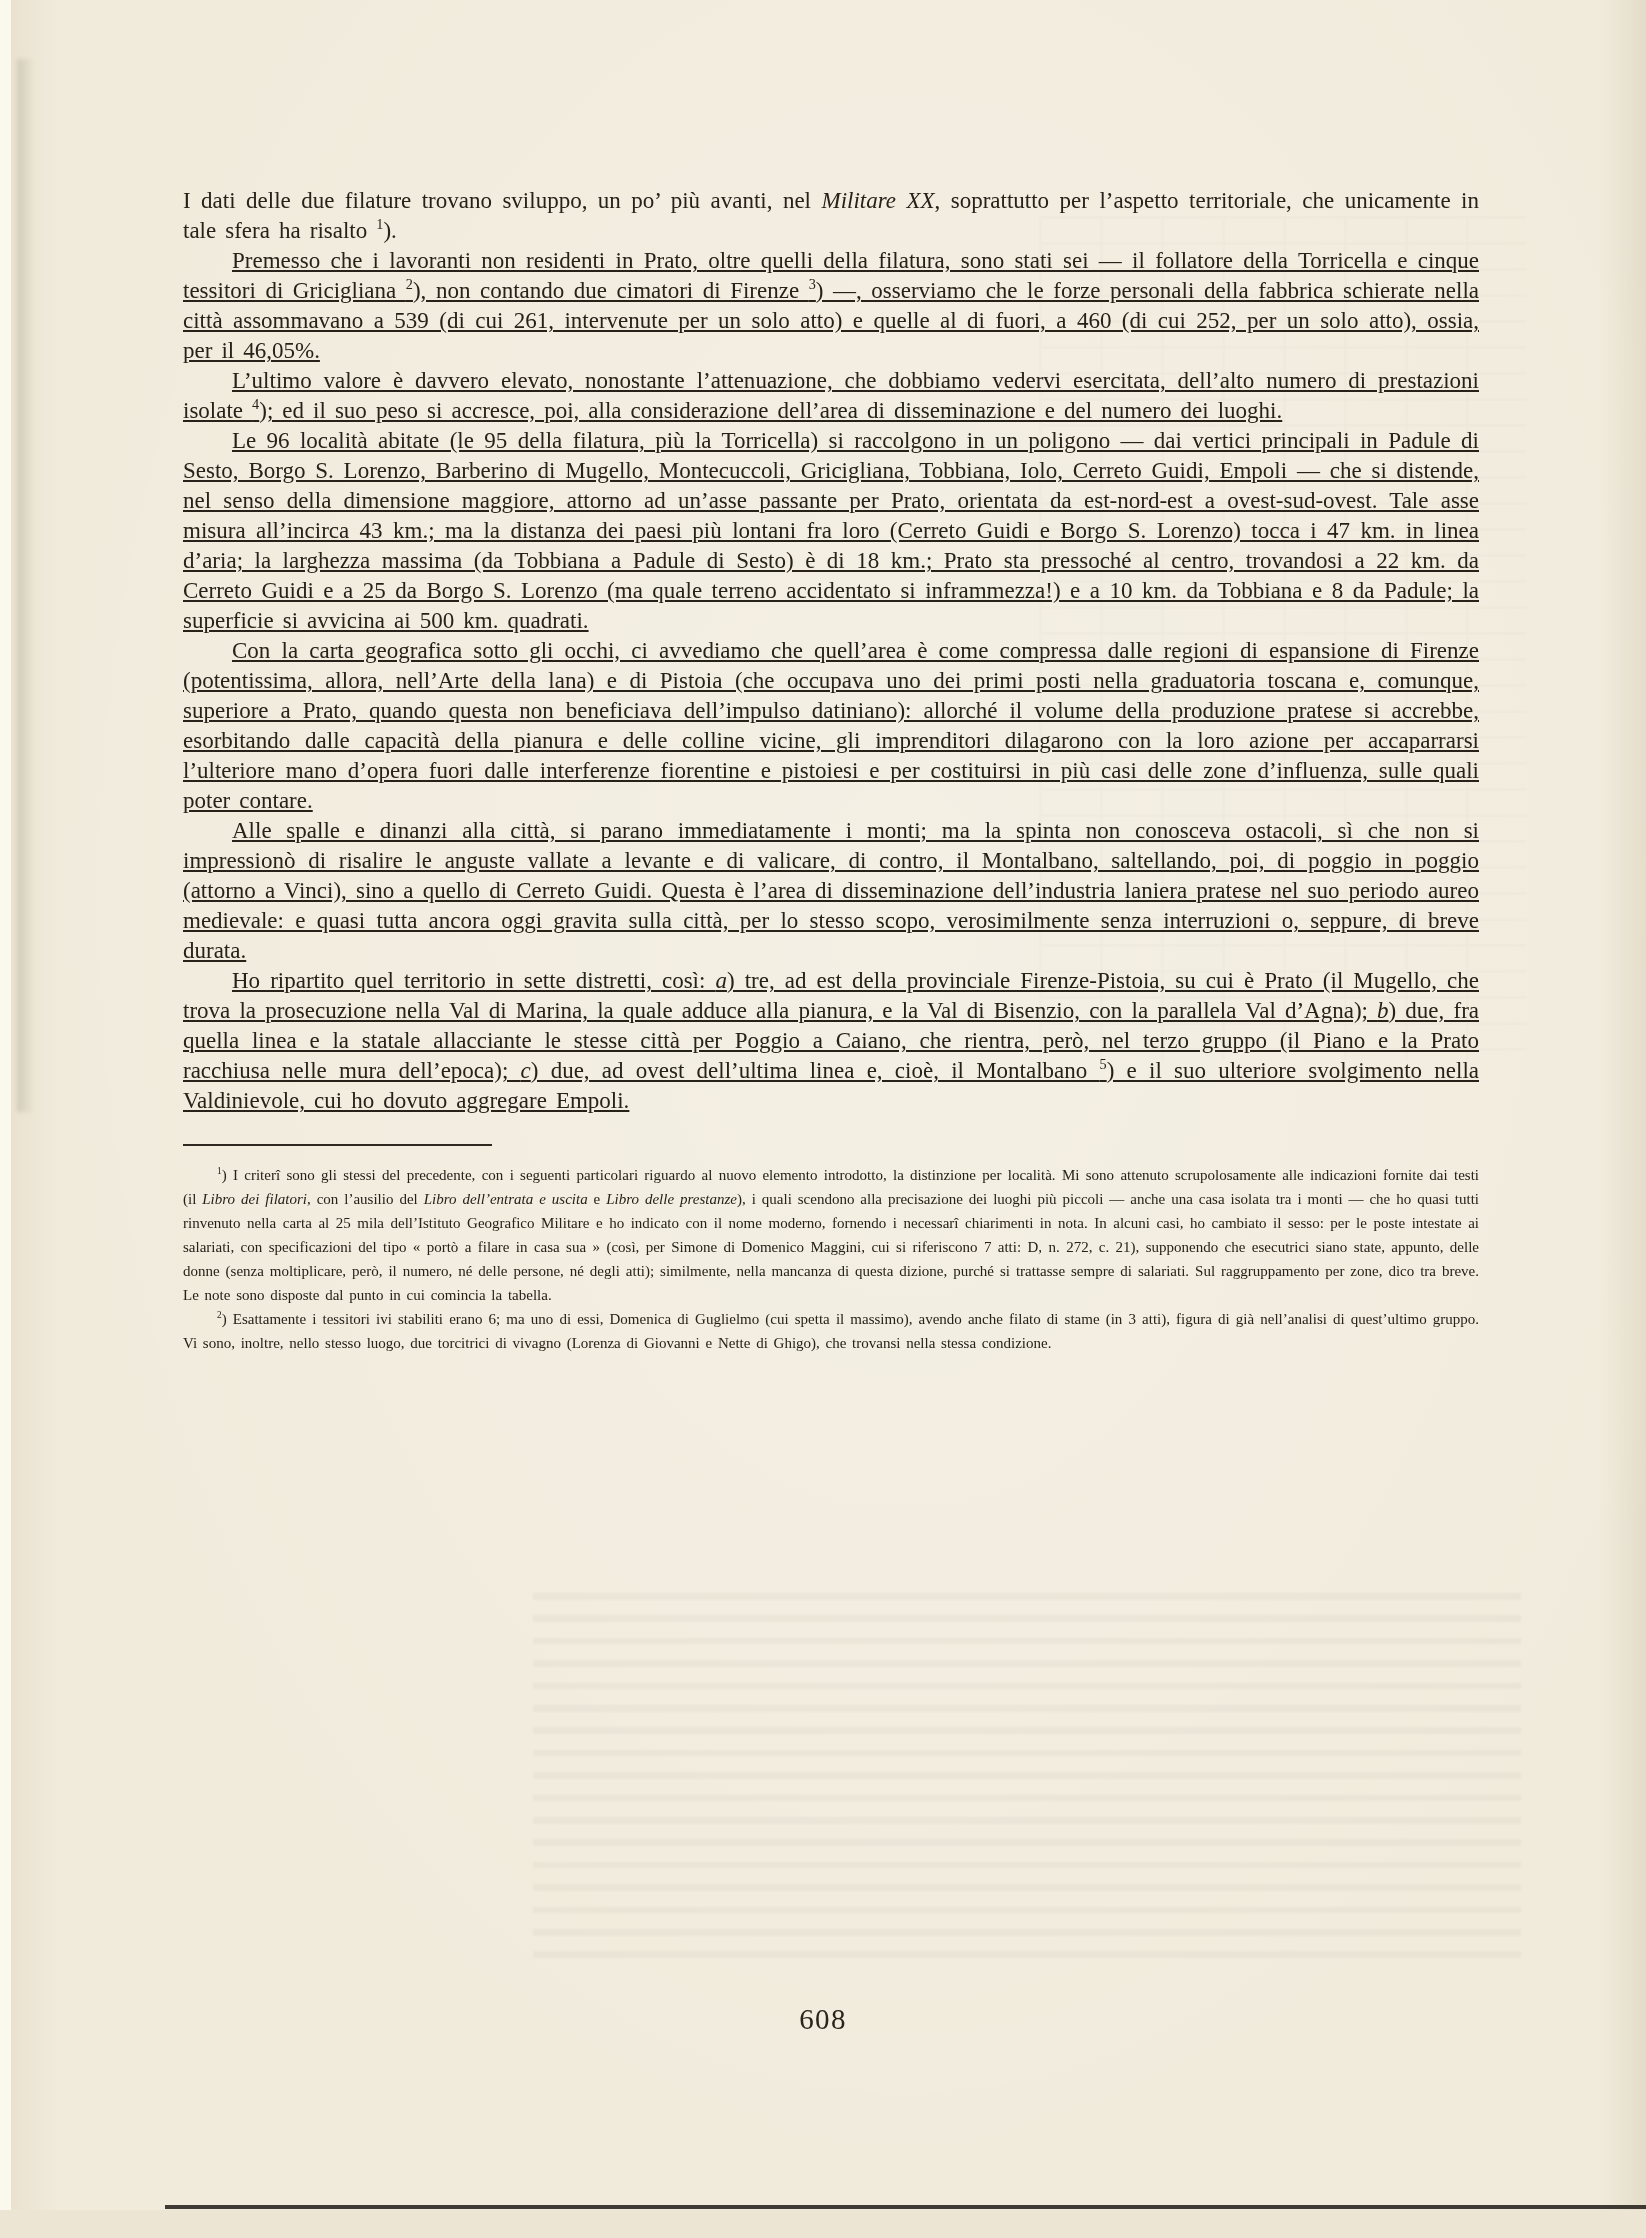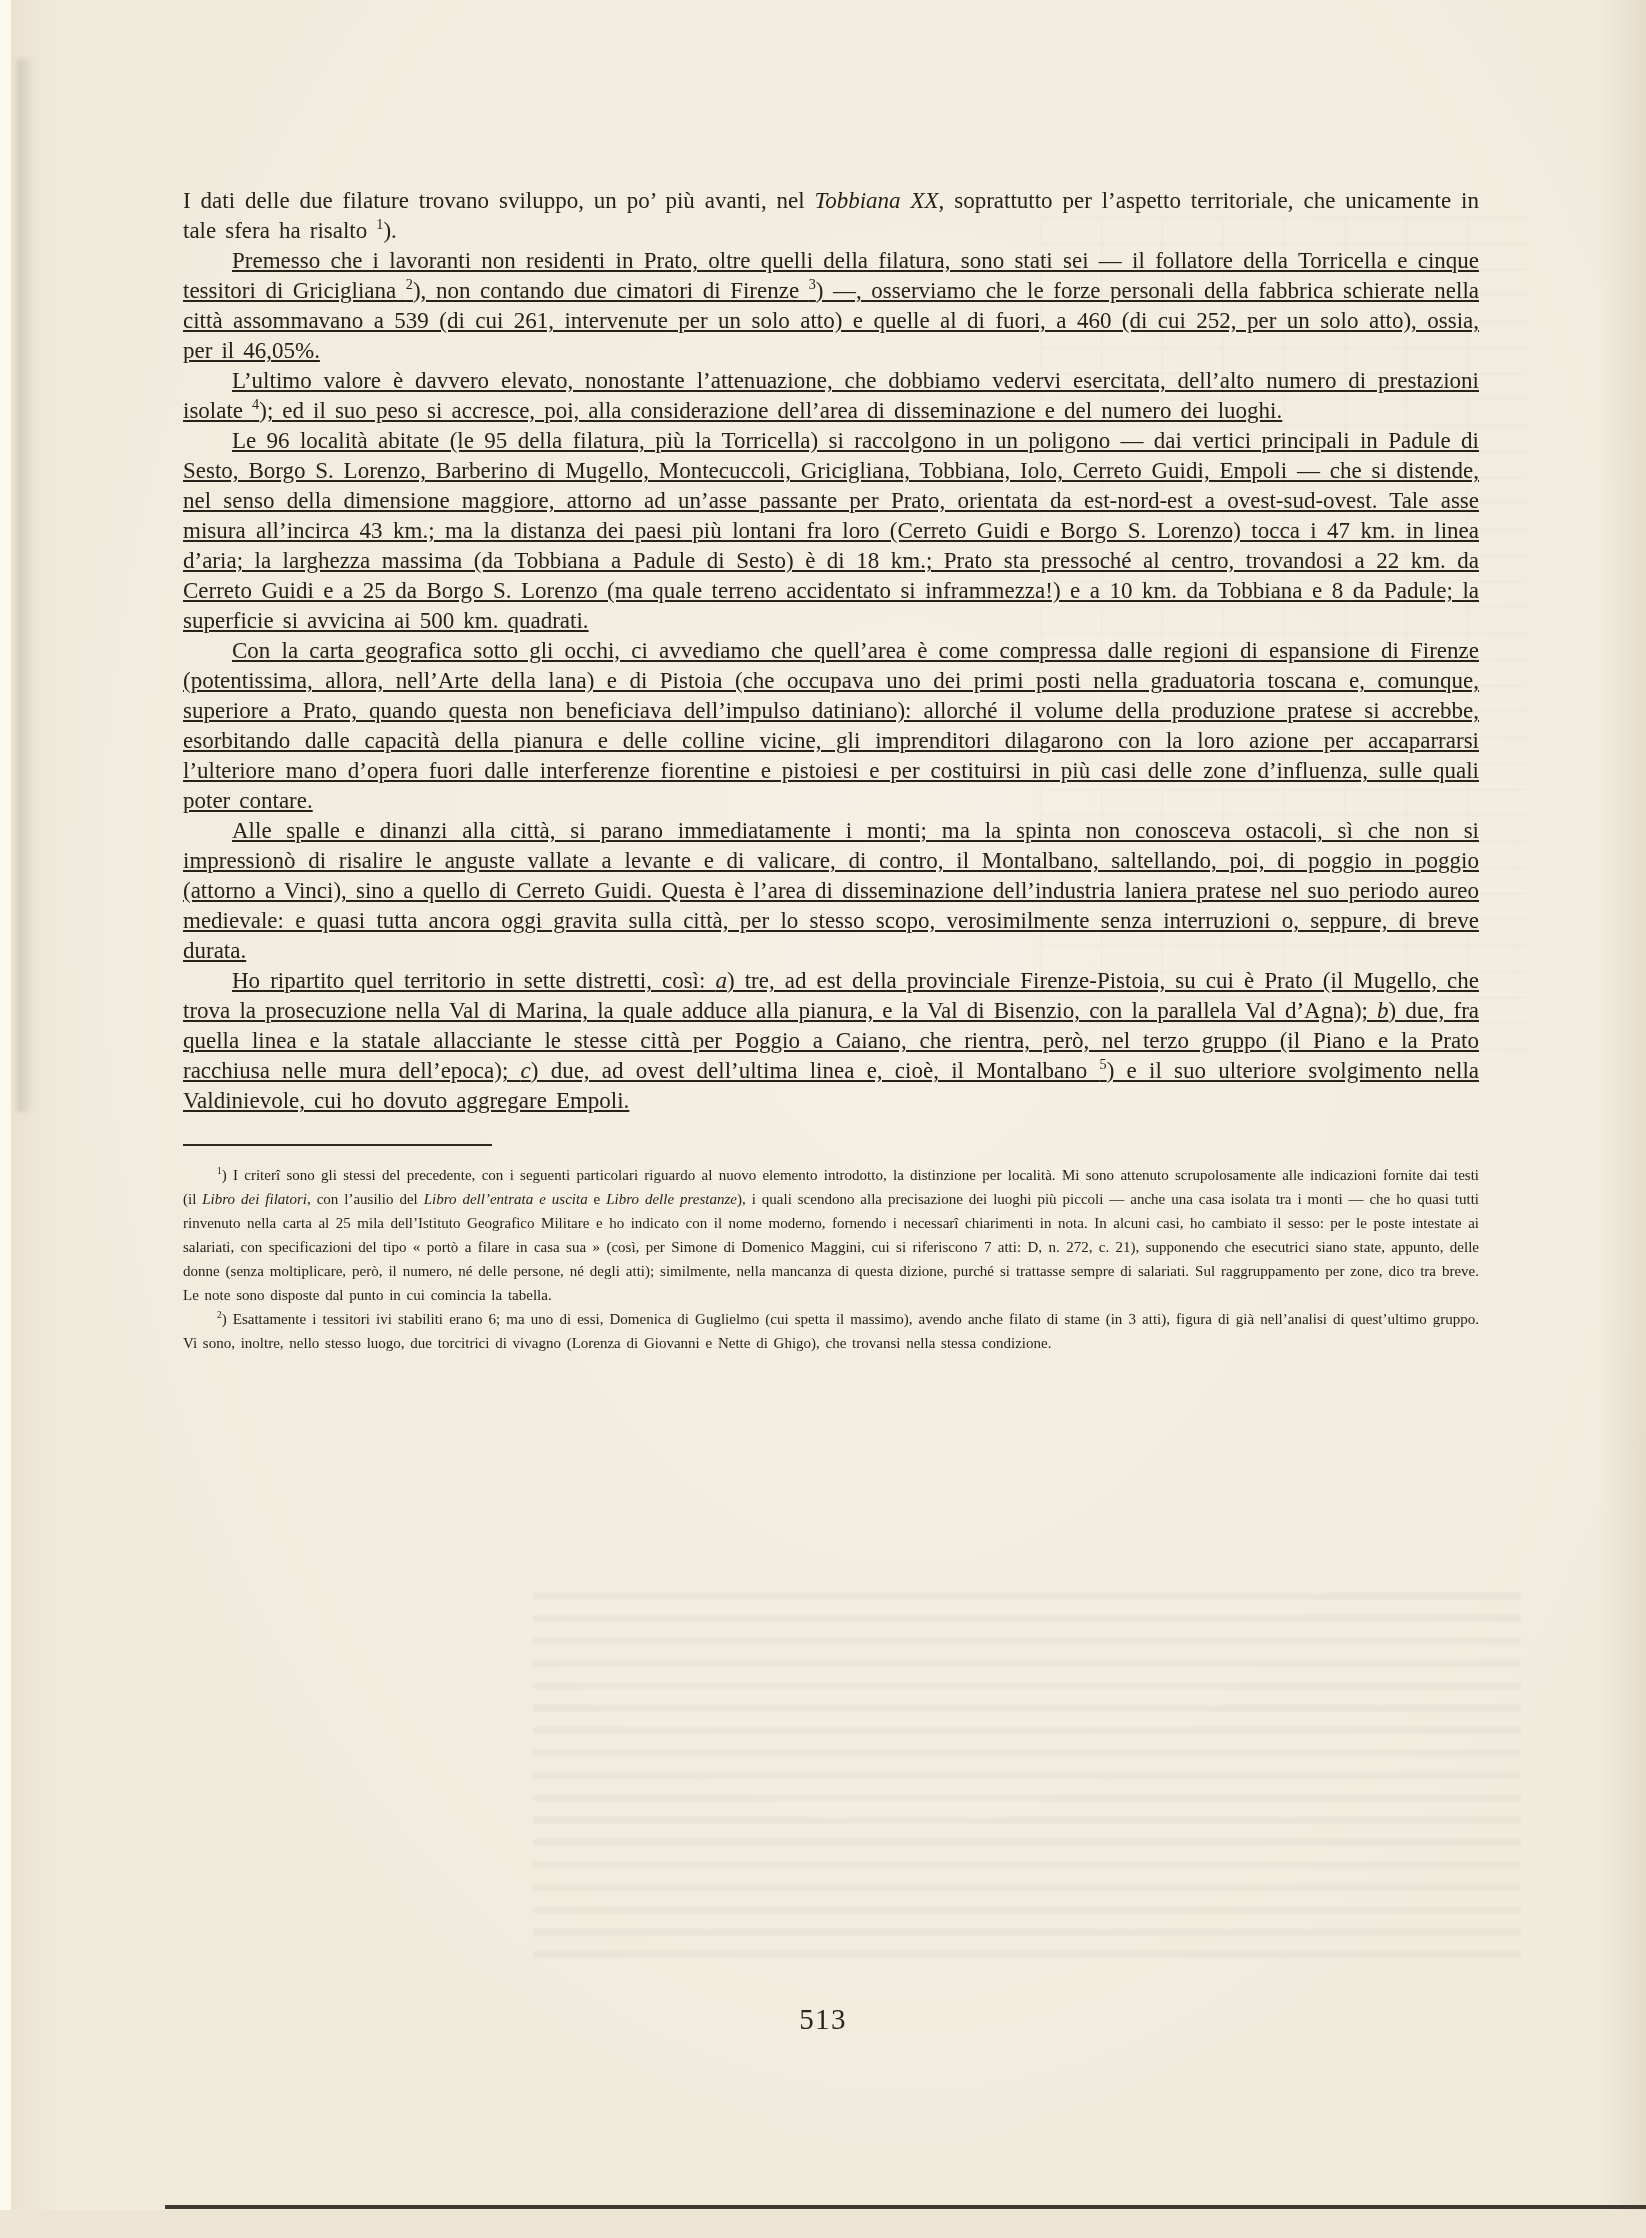--- a/index.html
+++ b/index.html
@@ -67,34 +67,34 @@
 <div class="page">
 
   <div class="ghost-table"></div>
   <div class="ghost-text"></div>
 
   <div class="edge-left-white"></div>
   <div class="edge-left-crease"></div>
 
   <main class="text-block">
     <div id="body-paragraphs">
-        <p class="body-para">I dati delle due filature trovano sviluppo, un po’ più avanti, nel <i>Tobbiana XX</i>, soprattutto per l’aspetto territoriale, che unicamente in tale sfera ha risalto <sup>1</sup>).</p>
+        <p class="body-para">I dati delle due filature trovano sviluppo, un po’ più avanti, nel <i>Militare XX</i>, soprattutto per l’aspetto territoriale, che unicamente in tale sfera ha risalto <sup>1</sup>).</p>
         <p class="body-para indent">Premesso che i lavoranti non residenti in Prato, oltre quelli della filatura, sono stati sei — il follatore della Torricella e cinque tessitori di Gricigliana <sup>2</sup>), non contando due cimatori di Firenze <sup>3</sup>) —, osserviamo che le forze personali della fabbrica schierate nella città assommavano a 539 (di cui 261, intervenute per un solo atto) e quelle al di fuori, a 460 (di cui 252, per un solo atto), ossia, per il 46,05%.</p>
         <p class="body-para indent">L’ultimo valore è davvero elevato, nonostante l’attenuazione, che dobbiamo vedervi esercitata, dell’alto numero di prestazioni isolate <sup>4</sup>); ed il suo peso si accresce, poi, alla considerazione dell’area di disseminazione e del numero dei luoghi.</p>
         <p class="body-para indent">Le 96 località abitate (le 95 della filatura, più la Torricella) si raccolgono in un poligono — dai vertici principali in Padule di Sesto, Borgo S. Lorenzo, Barberino di Mugello, Montecuccoli, Gricigliana, Tobbiana, Iolo, Cerreto Guidi, Empoli — che si distende, nel senso della dimensione maggiore, attorno ad un’asse passante per Prato, orientata da est-nord-est a ovest-sud-ovest. Tale asse misura all’incirca 43 km.; ma la distanza dei paesi più lontani fra loro (Cerreto Guidi e Borgo S. Lorenzo) tocca i 47 km. in linea d’aria; la larghezza massima (da Tobbiana a Padule di Sesto) è di 18 km.; Prato sta pressoché al centro, trovandosi a 22 km. da Cerreto Guidi e a 25 da Borgo S. Lorenzo (ma quale terreno accidentato si inframmezza!) e a 10 km. da Tobbiana e 8 da Padule; la superficie si avvicina ai 500 km. quadrati.</p>
         <p class="body-para indent">Con la carta geografica sotto gli occhi, ci avvediamo che quell’area è come compressa dalle regioni di espansione di Firenze (potentissima, allora, nell’Arte della lana) e di Pistoia (che occupava uno dei primi posti nella graduatoria toscana e, comunque, superiore a Prato, quando questa non beneficiava dell’impulso datiniano): allorché il volume della produzione pratese si accrebbe, esorbitando dalle capacità della pianura e delle colline vicine, gli imprenditori dilagarono con la loro azione per accaparrarsi l’ulteriore mano d’opera fuori dalle interferenze fiorentine e pistoiesi e per costituirsi in più casi delle zone d’influenza, sulle quali poter contare.</p>
         <p class="body-para indent">Alle spalle e dinanzi alla città, si parano immediatamente i monti; ma la spinta non conosceva ostacoli, sì che non si impressionò di risalire le anguste vallate a levante e di valicare, di contro, il Montalbano, saltellando, poi, di poggio in poggio (attorno a Vinci), sino a quello di Cerreto Guidi. Questa è l’area di disseminazione dell’industria laniera pratese nel suo periodo aureo medievale: e quasi tutta ancora oggi gravita sulla città, per lo stesso scopo, verosimilmente senza interruzioni o, seppure, di breve durata.</p>
         <p class="body-para indent">Ho ripartito quel territorio in sette distretti, così: <i>a</i>) tre, ad est della provinciale Firenze-Pistoia, su cui è Prato (il Mugello, che trova la prosecuzione nella Val di Marina, la quale adduce alla pianura, e la Val di Bisenzio, con la parallela Val d’Agna); <i>b</i>) due, fra quella linea e la statale allacciante le stesse città per Poggio a Caiano, che rientra, però, nel terzo gruppo (il Piano e la Prato racchiusa nelle mura dell’epoca); <i>c</i>) due, ad ovest dell’ultima linea e, cioè, il Montalbano <sup>5</sup>) e il suo ulteriore svolgimento nella Valdinievole, cui ho dovuto aggregare Empoli.</p>
       </div>
     <hr class="footnote-rule">
     <div id="footnotes">
         <p class="footnote-para"><sup>1</sup>) I criterî sono gli stessi del precedente, con i seguenti particolari riguardo al nuovo elemento introdotto, la distinzione per località. Mi sono attenuto scrupolosamente alle indicazioni fornite dai testi (il <i>Libro dei filatori</i>, con l’ausilio del <i>Libro dell’entrata e uscita</i> e <i>Libro delle prestanze</i>), i quali scendono alla precisazione dei luoghi più piccoli — anche una casa isolata tra i monti — che ho quasi tutti rinvenuto nella carta al 25 mila dell’Istituto Geografico Militare e ho indicato con il nome moderno, fornendo i necessarî chiarimenti in nota. In alcuni casi, ho cambiato il sesso: per le poste intestate ai salariati, con specificazioni del tipo « portò a filare in casa sua » (così, per Simone di Domenico Maggini, cui si riferiscono 7 atti: D, n. 272, c. 21), supponendo che esecutrici siano state, appunto, delle donne (senza moltiplicare, però, il numero, né delle persone, né degli atti); similmente, nella mancanza di questa dizione, purché si trattasse sempre di salariati. Sul raggruppamento per zone, dico tra breve. Le note sono disposte dal punto in cui comincia la tabella.</p>
         <p class="footnote-para"><sup>2</sup>) Esattamente i tessitori ivi stabiliti erano 6; ma uno di essi, Domenica di Guglielmo (cui spetta il massimo), avendo anche filato di stame (in 3 atti), figura di già nell’analisi di quest’ultimo gruppo. Vi sono, inoltre, nello stesso luogo, due torcitrici di vivagno (Lorenza di Giovanni e Nette di Ghigo), che trovansi nella stessa condizione.</p>
       </div>
   </main>
 
-  <div class="page-number">513</div>
+  <div class="page-number">608</div>
 
   <div class="edge-bottom-paper"></div>
   <div class="edge-bottom-line"></div>
 
 </div>
 
 
 </body></html>

